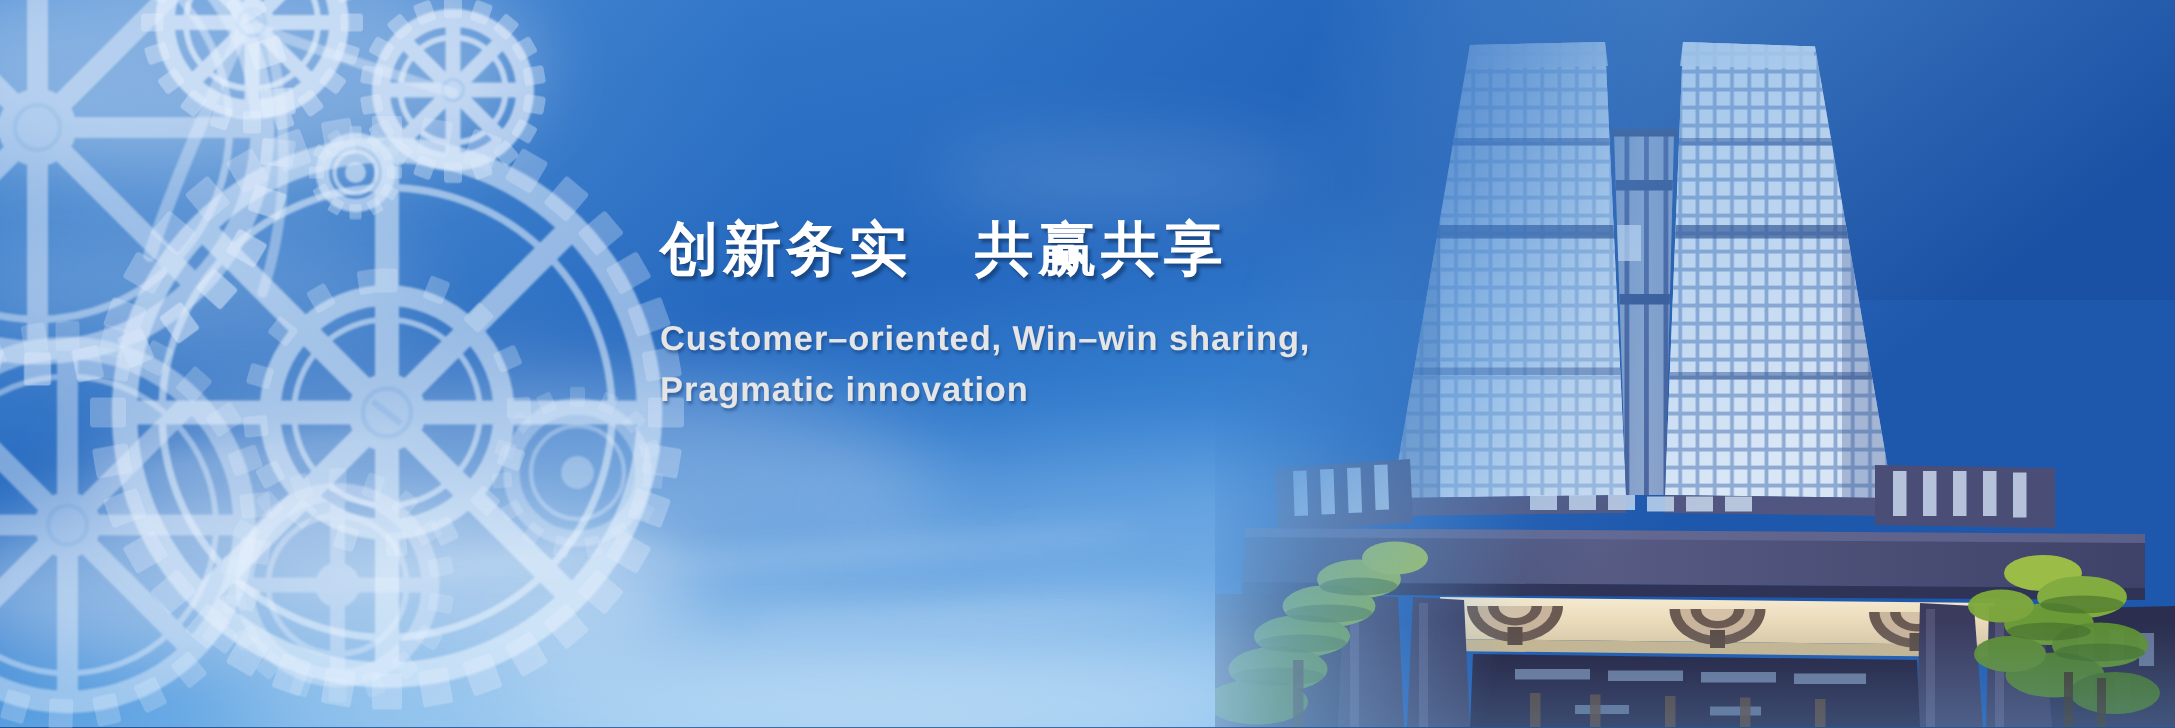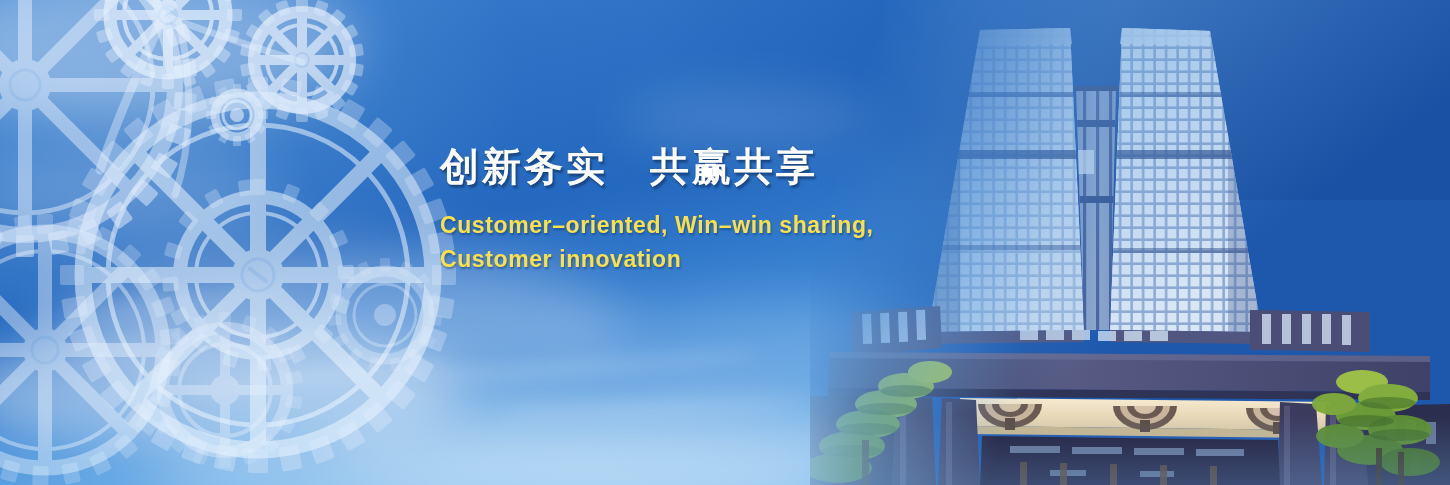--- a/index.html
+++ b/index.html
@@ -65,21 +65,21 @@
   .cn-line{
     color:#ffffff;
     font-size:39px;
     font-weight:bold;
     letter-spacing:3px;
     line-height:54px;
     white-space:pre;
     text-shadow:2px 3px 2px rgba(15,48,95,.55), 0 1px 0 rgba(20,60,110,.45);
   }
   .en-line{
-    color:#fde047;
+    color:#e5e5e5;
     font-size:23px;
     font-weight:bold;
     letter-spacing:.6px;
     line-height:34px;
     white-space:pre;
     text-shadow:1px 2px 2px rgba(18,52,100,.45);
   }
   .en-wrap{margin-top:14px;}
 </style>
 </head>
@@ -1068,17 +1068,17 @@
 
       <rect width="640" height="485" fill="url(#skyHaze)"></rect>
     </svg>
     <div class="bld-bottom-fade"></div>
   </div>
 
   <div class="copy">
     <div class="cn-line">创新务实　共赢共享</div>
     <div class="en-wrap">
       <div class="en-line">Customer–oriented, Win–win sharing,</div>
-      <div class="en-line">Customer innovation</div>
+      <div class="en-line">Pragmatic innovation</div>
     </div>
   </div>
 
 </div>
 
 </body></html>

